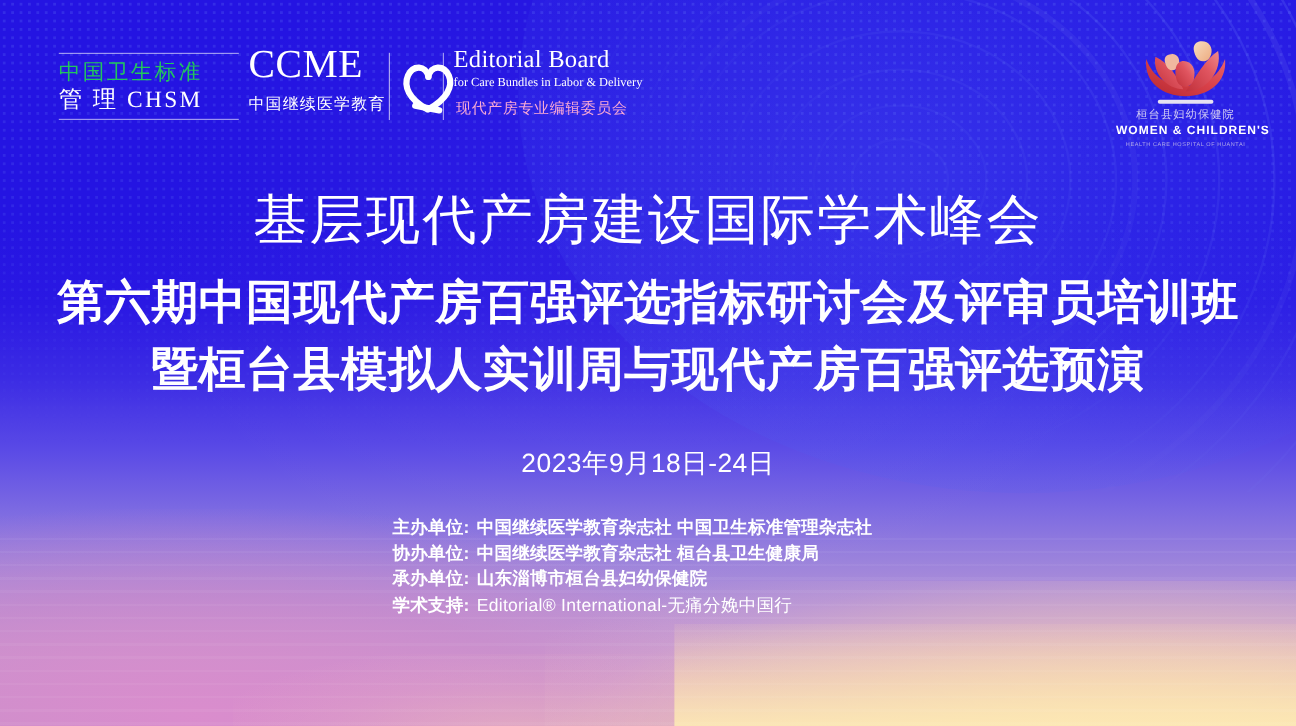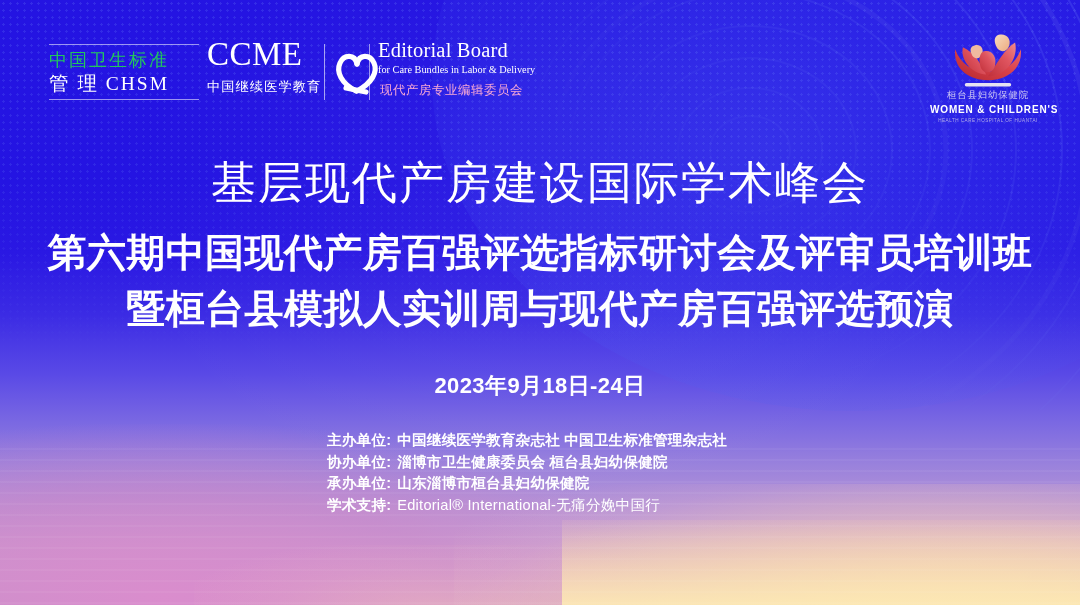--- a/index.html
+++ b/index.html
@@ -142,21 +142,21 @@
     color:#ffffff; font-weight:700; font-size:39px; letter-spacing:.4px;
     line-height:1.1; white-space:nowrap;
   }
   .t-sub2 {
     position:absolute; top:288px; left:0; width:100%;
     color:#ffffff; font-weight:700; font-size:39px; letter-spacing:.4px;
     line-height:1.1; white-space:nowrap;
   }
   .t-date {
     position:absolute; top:371px; left:0; width:100%;
-    color:#ffffff; font-weight:700; font-size:22px; letter-spacing:.4px;
+    color:#ffffff; font-weight:400; font-size:22px; letter-spacing:.4px;
     white-space:nowrap;
   }
 
   
   .orgs { position:absolute; top:430px; left:0; width:100%;
     display:flex; flex-direction:column; align-items:center; }
   .org-line { display:flex; justify-content:flex-start; width:426px;
     color:#ffffff; font-size:14.6px; font-weight:700; line-height:21.6px;
     white-space:nowrap; letter-spacing:.2px; }
   .org-line .lbl { }
@@ -287,21 +287,21 @@
     <div class="t-date">2023年9月18日-24日</div>
   </div>
 
   <div class="orgs">
     <div class="org-line">
       <span class="lbl">主办单位:</span>
       <span class="val">中国继续医学教育杂志社  中国卫生标准管理杂志社</span>
     </div>
     <div class="org-line">
       <span class="lbl">协办单位:</span>
-      <span class="val">淄博市卫生健康委员会  桓台县妇幼保健院</span>
+      <span class="val">中国继续医学教育杂志社  桓台县卫生健康局</span>
     </div>
     <div class="org-line">
       <span class="lbl">承办单位:</span>
       <span class="val">山东淄博市桓台县妇幼保健院</span>
     </div>
     <div class="org-line acad">
       <span class="lbl">学术支持:</span>
       <span class="val">Editorial® International-无痛分娩中国行</span>
     </div>
   </div>

